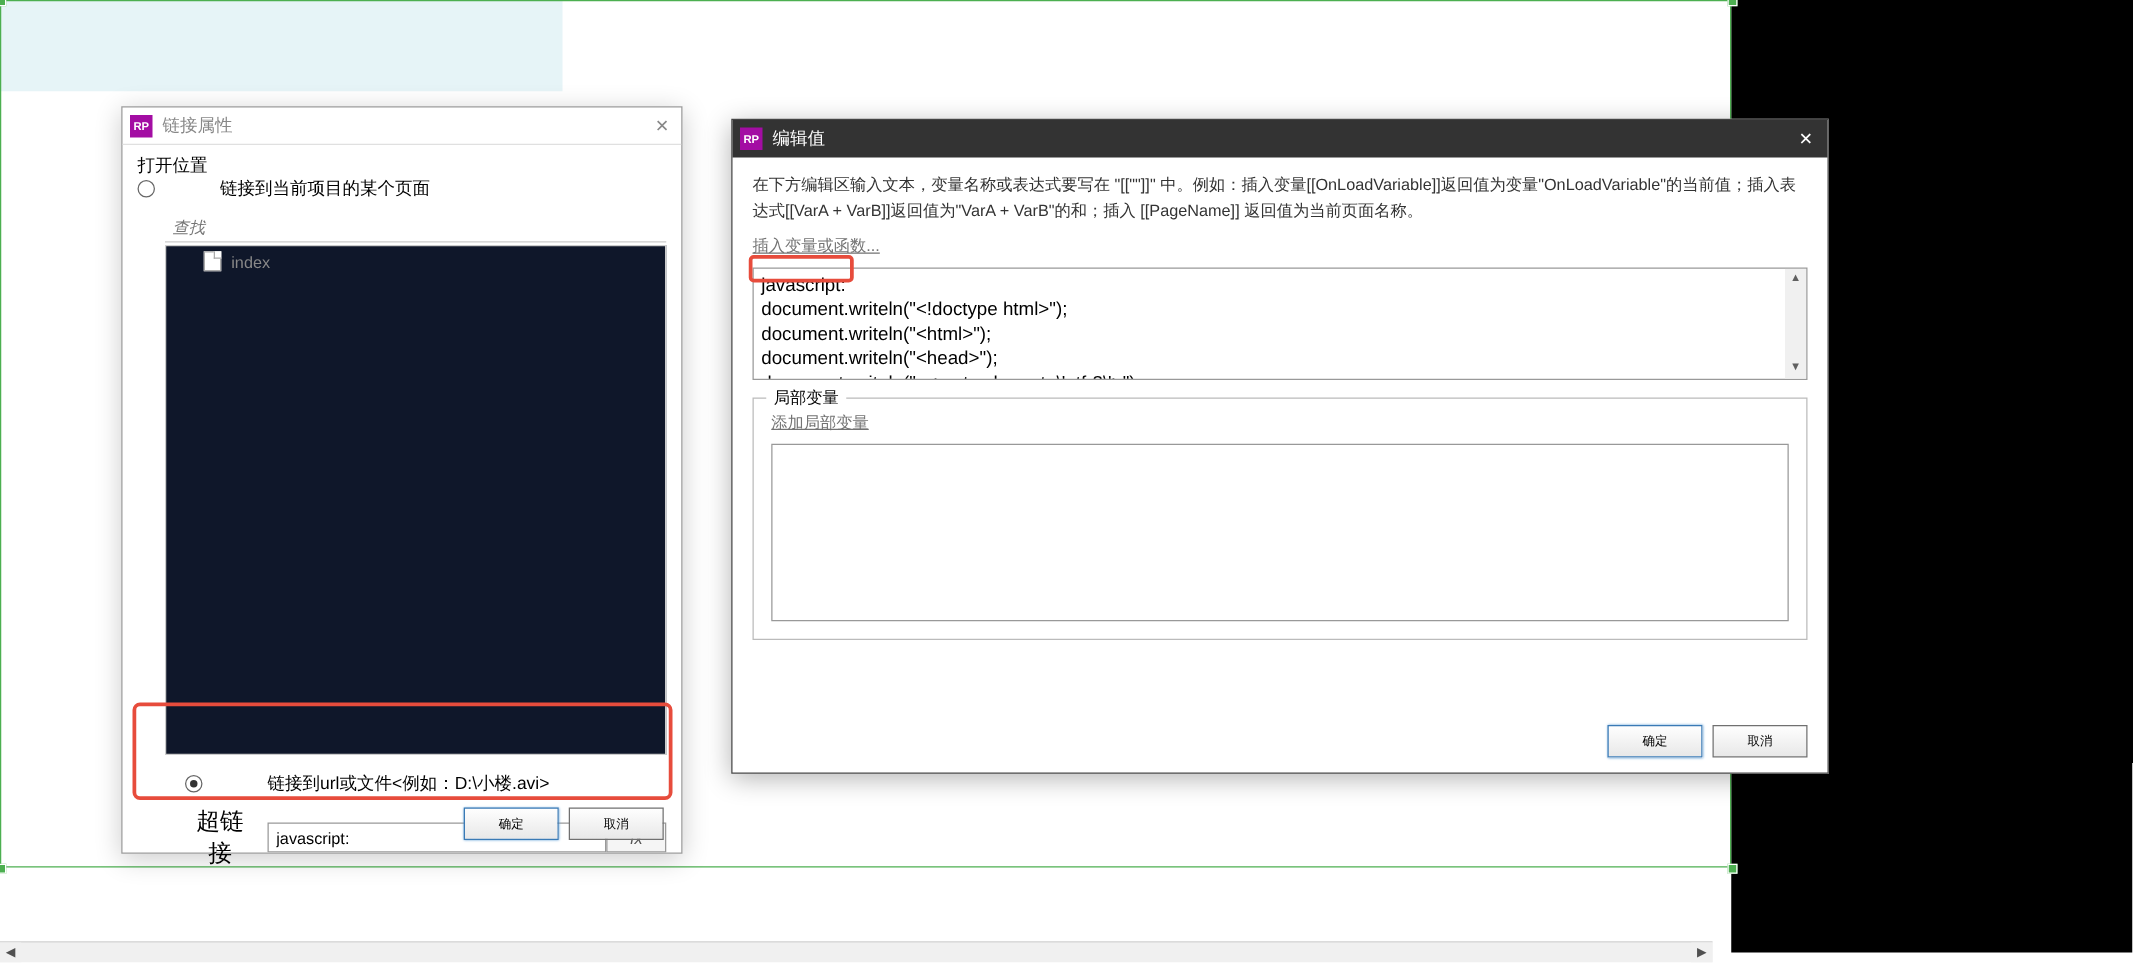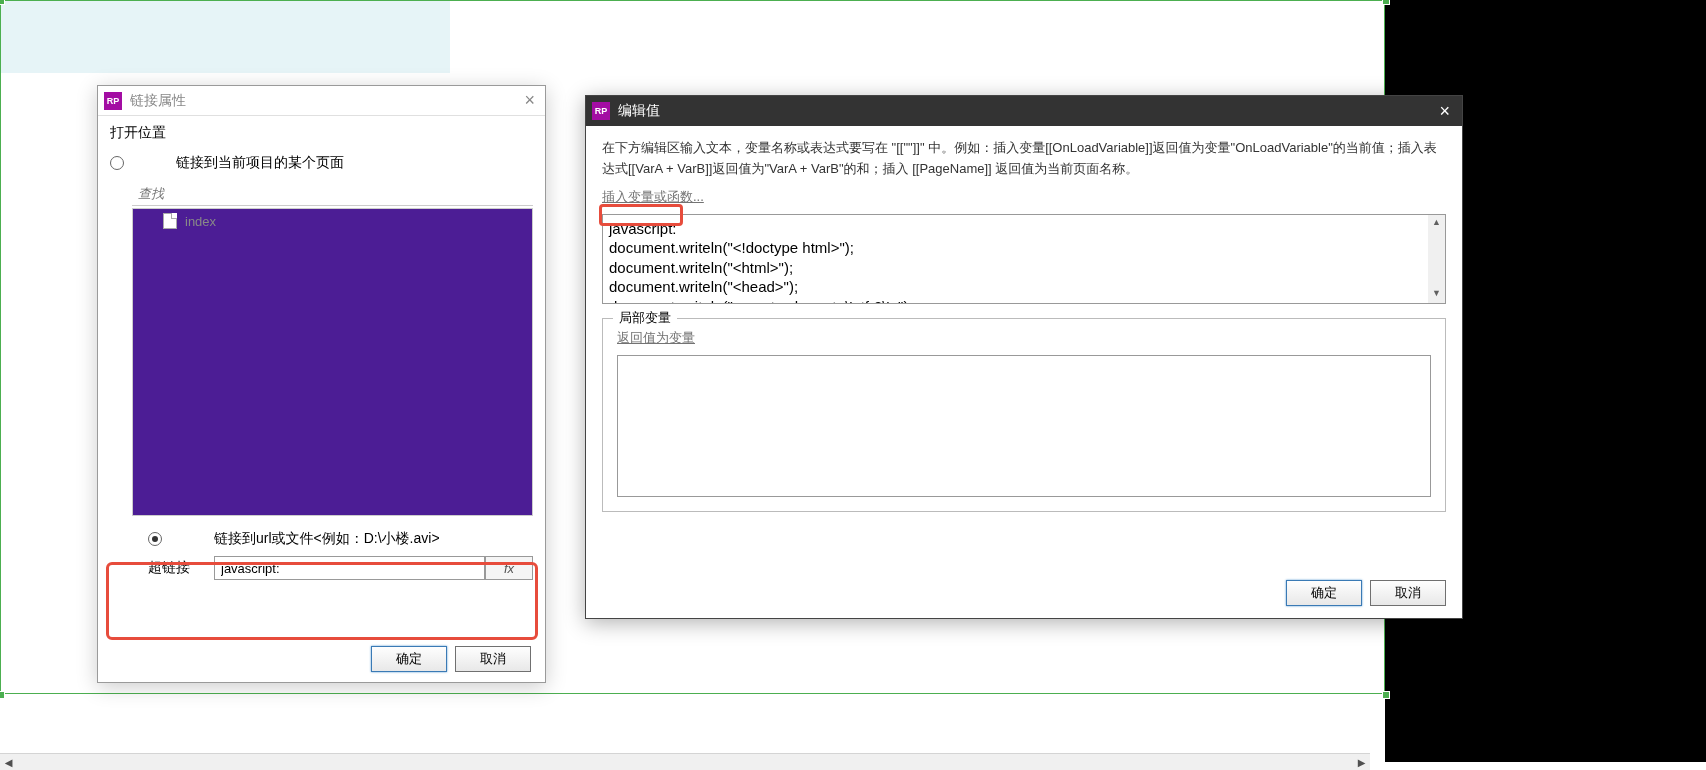--- a/index.html
+++ b/index.html
@@ -103,21 +103,21 @@
     margin-right: 10px;
     font-size: 18px;
     color: #888;
     cursor: pointer;
   }
   .d1-body {
     padding: 8px 12px;
   }
   .d1-label {
     font-size: 14px;
-    margin-bottom: 12px;
+    margin-bottom: 0;
   }
   .radio-row {
     display: flex;
     align-items: center;
     margin-bottom: 6px;
     font-size: 14px;
     gap: 44px;
   }
   .radio {
     width: 14px; height: 14px;
@@ -141,23 +141,23 @@
     border: none;
     border-bottom: 1px solid #ccc;
     padding: 2px 6px;
     font-style: italic;
     color: #aaa;
     font-size: 13px;
     margin-top: 4px;
   }
   .page-list {
     border: 1px solid #ccc;
-    height: 308px;
+    height: 408px;
     margin-top: 2px;
-    background: #4c1d95;
+    background: #0f172a;
     overflow: auto;
   }
   .page-item {
     display: flex;
     align-items: center;
     padding: 4px 30px;
     color: #888;
     font-size: 13px;
   }
   .page-item .file-icon {
@@ -189,22 +189,22 @@
     margin-top: 4px;
     padding-left: 38px;
   }
   .hyperlink-row {
     display: flex;
     align-items: center;
     margin-top: 8px;
   }
   .hyperlink-row .lbl {
     width: 56px;
-    text-align: left;
-    font-size: 14px;
+    text-align: center;
+    font-size: 19px;
     margin-right: 10px;
   }
   .hyperlink-input {
     flex: 1;
     height: 24px;
     border: 1px solid #999;
     padding: 2px 6px;
     font-size: 13px;
   }
   .fx-btn {
@@ -222,21 +222,21 @@
     position: absolute;
     bottom: 10px; right: 14px;
     display: flex;
     gap: 8px;
   }
   .btn {
     min-width: 76px;
     height: 26px;
     border: 1px solid #707070;
     background: linear-gradient(#fefefe, #e8e8e8);
-    font-size: 13px;
+    font-size: 10px;
     display: flex;
     align-items: center;
     justify-content: center;
     cursor: pointer;
   }
   .btn.primary {
     border: 1px solid #3a7ab5;
     box-shadow: 0 0 2px #5a9bd4;
   }
   
@@ -429,21 +429,21 @@
     <div class="d2-desc">在下方编辑区输入文本，变量名称或表达式要写在 "[[""]]" 中。例如：插入变量[[OnLoadVariable]]返回值为变量"OnLoadVariable"的当前值；插入表达式[[VarA + VarB]]返回值为"VarA + VarB"的和；插入 [[PageName]] 返回值为当前页面名称。</div>
     <a class="link-text">插入变量或函数...</a>
     <div class="code-area"><span id="code-content">javascript:
 document.writeln("&lt;!doctype html&gt;");
 document.writeln("&lt;html&gt;");
 document.writeln("&lt;head&gt;");
 document.writeln("  &lt;meta charset=\'utf-8\'&gt;");</span><div class="code-scroll"><div class="sarrow">▲</div><div class="strack"></div><div class="sarrow">▼</div></div></div>
 
     <div class="fieldset">
       <div class="legend">局部变量</div>
-      <a class="link-text" style="margin-top:0;">返回值为变量</a>
+      <a class="link-text" style="margin-top:0;">添加局部变量</a>
       <div class="local-area"></div>
     </div>
   </div>
   <div class="red-box2"></div>
   <div class="d2-footer">
     <div class="btn primary">确定</div>
     <div class="btn">取消</div>
   </div>
 </div>
 

